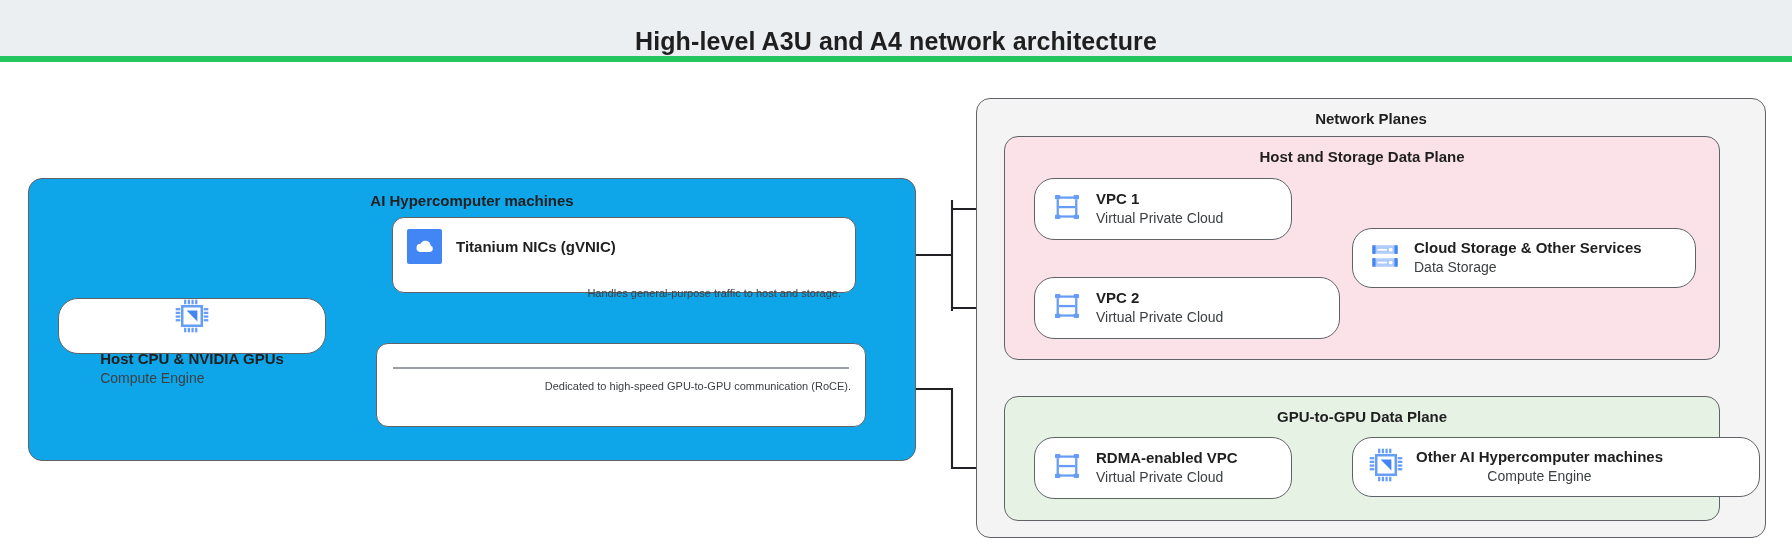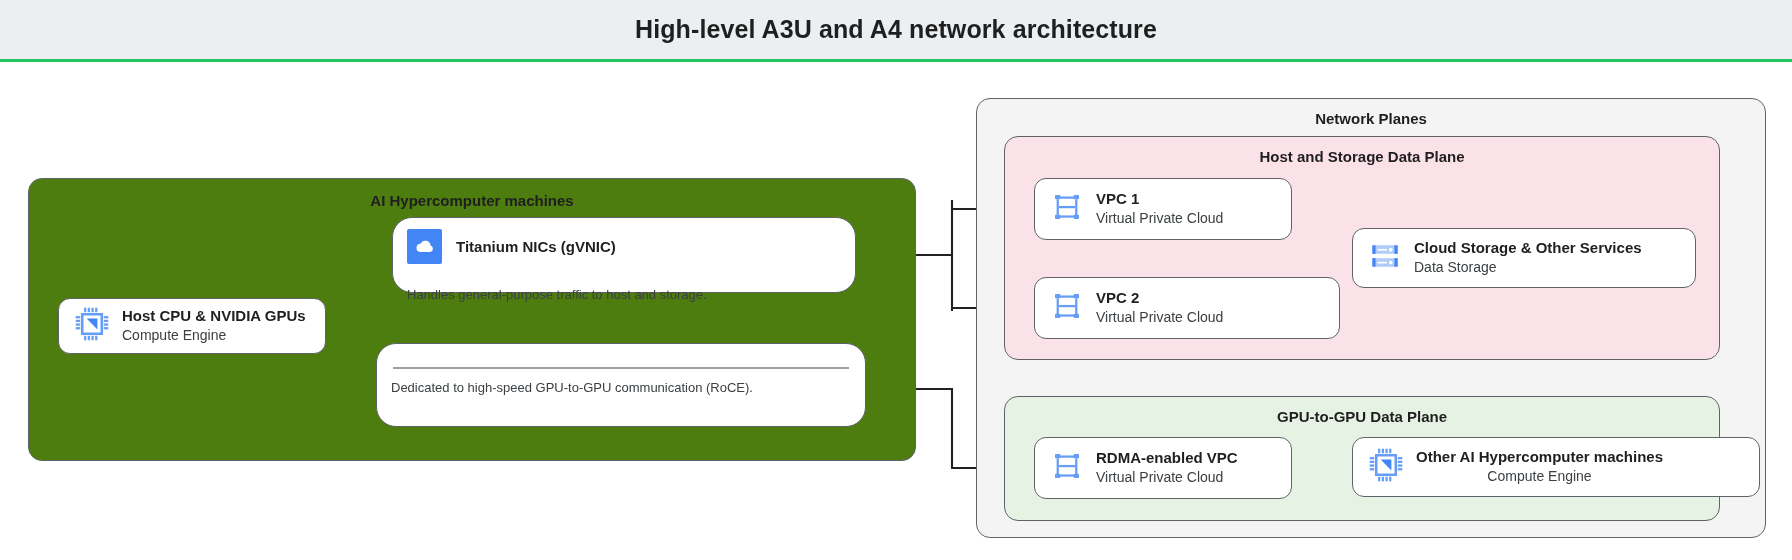--- a/index.html
+++ b/index.html
@@ -8,77 +8,77 @@
     font-family: "Liberation Sans", sans-serif;
     background: #ffffff;
     overflow: hidden;
   }
   #canvas { position: relative; width: 1792px; height: 560px; background:#ffffff; }
 
   
   .header {
     position: absolute; left: 0; top: 0; width: 1792px; height: 62px;
     background: #eceff1;
-    border-bottom: 3px solid #22c55e;
-    display: flex; align-items: center; justify-content: center;
+    border-bottom: 6px solid #22c55e;
+    display: flex; align-items: flex-end; justify-content: center;
   }
   .header-title { font-size: 25px; font-weight: bold; color: #1f1f1f; letter-spacing: .1px; }
 
   
   #wires { position: absolute; left:0; top:0; width:1792px; height:560px; pointer-events:none; }
 
   
   .group { position: absolute; border-radius: 14px; }
   .group-label {
     position: absolute; left: 0; width: 100%;
     text-align: center; font-size: 15px; font-weight: bold; color: #1f1f1f;
   }
   .grp-machines { left: 28px; top: 178px; width: 888px; height: 283px;
-    background:#4d7c0f; border:1.6px solid #5f6368; }
+    background:#0ea5e9; border:1.6px solid #5f6368; }
   .grp-machines .group-label { top: 13px; }
 
   .grp-planes { left: 976px; top: 98px; width: 790px; height: 440px;
     background:#f4f4f4; border:1.6px solid #5f6368; }
   .grp-planes .group-label { top: 11px; }
 
   .grp-host { left: 1004px; top: 136px; width: 716px; height: 224px;
     background:#fbe2e9; border:1.6px solid #5f6368; }
   .grp-host .group-label { top: 11px; }
 
   .grp-gpu { left: 1004px; top: 396px; width: 716px; height: 125px;
     background:#e6f3e4; border:1.6px solid #5f6368; }
   .grp-gpu .group-label { top: 11px; }
 
   
   .node {
     position: absolute; background:#ffffff; border:1.6px solid #5f6368;
-    border-radius: 12px; display:flex; align-items:center; gap:13px;
+    border-radius: 20px; display:flex; align-items:center; gap:13px;
     padding: 0 16px;
   }
   .node .txt { display:flex; flex-direction:column; justify-content:center; gap:1px; }
   .node .t1 { font-size: 15px; font-weight: bold; color:#1f1f1f; line-height: 1.25; white-space: nowrap; }
   .node .t2 { font-size: 14px; color:#3c4043; line-height: 1.25; white-space: nowrap; }
 
-  .n-host   { left: 58px;  top: 298px; width: 268px; height: 56px; }
+  .n-host   { left: 58px;  top: 298px; width: 268px; height: 56px; flex-direction: column; }
   .n-vpc1   { left: 1034px; top: 178px; width: 258px; height: 62px; }
   .n-vpc2   { left: 1034px; top: 277px; width: 306px; height: 62px; }
   .n-store  { left: 1352px; top: 228px; width: 344px; height: 60px; }
   .n-rdma   { left: 1034px; top: 437px; width: 258px; height: 62px; }
   .n-other  { left: 1352px; top: 437px; width: 408px; height: 60px; text-align: center; }
 
   
   .cardnic {
     position: absolute; background:#ffffff; border:1.6px solid #5f6368;
-    border-radius: 20px; padding: 11px 14px 9px 14px;
+    border-radius: 12px; padding: 11px 14px 9px 14px;
     display:flex; flex-direction:column;
   }
   .cardnic .row { display:flex; align-items:center; gap:14px; }
   .cardnic .title { font-size:15px; font-weight:bold; color:#1f1f1f; }
   .cardnic .divider { height:1.6px; background:#9aa0a6; margin: 12px 2px 0 2px; }
-  .cardnic .caption { font-size:13px; color:#3c4043; text-align:left; margin-top: 11px; }
+  .cardnic .caption { font-size:11px; color:#3c4043; text-align:right; margin-top: 11px; }
   .c-titanium { left: 392px; top: 217px; width: 464px; height: 76px; }
   .c-cx7      { left: 376px; top: 343px; width: 490px; height: 84px; }
 
   
   .icon { flex: 0 0 auto; display:block; }
 
   .ico-cloud-sq { width: 35px; height: 35px; background:#4285f4; border-radius:2px;
                   display:flex; align-items:center; justify-content:center; }
 </style>
 </head>

